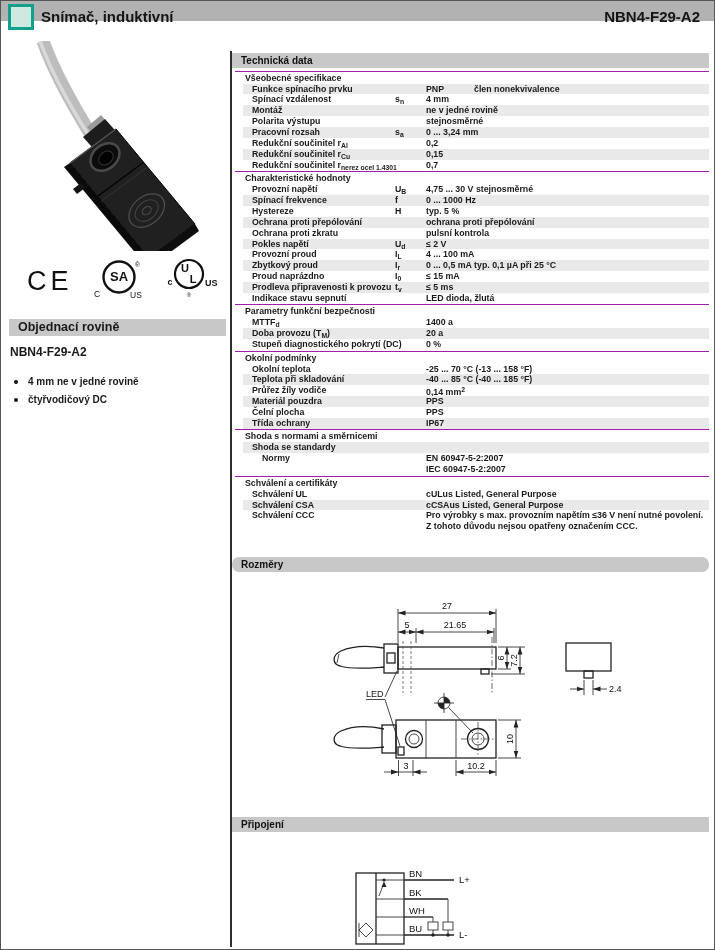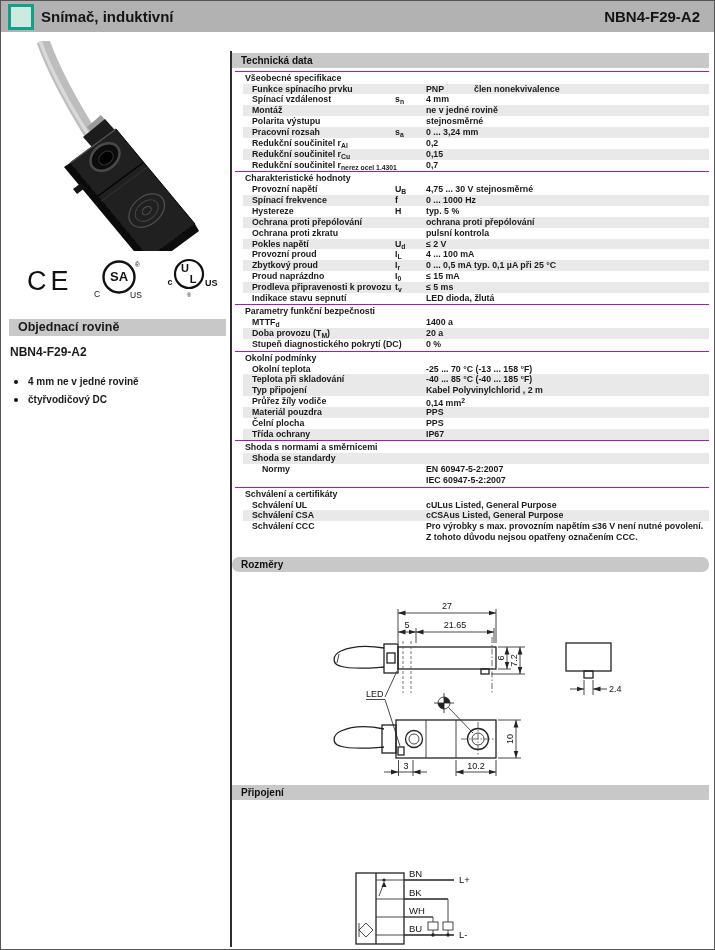--- a/index.html
+++ b/index.html
@@ -1,28 +1,28 @@
 <!DOCTYPE html>
 <html><head>
 <meta charset="utf-8">
 <style>
   html,body{margin:0;padding:0;background:#fff;}
   .page{position:relative;width:715px;height:950px;background:#fff;overflow:hidden;
         font-family:"Liberation Sans",sans-serif;color:#1a1a1a;border:1px solid #555;box-sizing:border-box;}
   
-  .topbar{position:absolute;left:0;top:0;width:715px;height:31px;background:#b2b2b2;}
+  .topbar{position:absolute;left:0;top:0;width:715px;height:20px;background:#b2b2b2;}
   .teal-box{position:absolute;left:7px;top:3px;width:20px;height:20px;border:3px solid #12a08c;background:#cde9e0;}
   .tb-title{position:absolute;left:40px;top:7px;font-size:15px;font-weight:bold;color:#141414;}
   .tb-product{position:absolute;right:16px;top:7px;font-size:15px;font-weight:bold;color:#141414;}
   
   .vrule{position:absolute;left:229px;top:50px;width:2px;height:896px;background:#2e2e2e;}
   
   .secbar{position:absolute;left:231px;width:477px;height:15px;background:#c8c8c8;
           font-size:10px;font-weight:bold;line-height:15px;padding-left:9px;box-sizing:border-box;color:#111;}
-  #bar-tech{top:52px;} #bar-dim{top:556px;border-radius:7px;} #bar-conn{top:784px;}
+  #bar-tech{top:52px;} #bar-dim{top:556px;border-radius:7px;} #bar-conn{top:816px;}
   
   .photo{position:absolute;left:8px;top:40px;}
   .logos{position:absolute;left:8px;top:252px;}
   .orderbar{position:absolute;left:8px;top:318px;width:217px;height:17px;background:#c8c8c8;
             font-size:12.5px;font-weight:bold;line-height:17px;padding-left:9px;box-sizing:border-box;}
   .order-prod{position:absolute;left:9px;top:344px;font-size:12px;font-weight:bold;}
   .bullets{position:absolute;left:9px;top:372px;width:210px;}
   .bullet{position:relative;padding-left:18px;font-size:10px;font-weight:bold;line-height:18px;}
   .bullet .dot{position:absolute;left:4px;top:7px;width:4px;height:4px;border-radius:50%;background:#111;}
   
@@ -259,26 +259,20 @@
       <div class="trow">
         <span class="c-lab">Okolní teplota</span>
         <span class="c-val">
           <div>-25 ... 70 °C (-13 ... 158 °F)</div>
         </span>
       </div>
       <div class="trow stripe">
         <span class="c-lab">Teplota při skladování</span>
         <span class="c-val">
           <div>-40 ... 85 °C (-40 ... 185 °F)</div>
-        </span>
-      </div>
-      <div class="trow stripe">
-        <span class="c-lab">Typ připojení</span>
-        <span class="c-val">
-          <div>Kabel Polyvinylchlorid , 2 m</div>
         </span>
       </div>
       <div class="trow">
         <span class="c-lab">Průřez žíly vodiče</span>
         <span class="c-val">
           <div>0,14 mm<sup>2</sup></div>
         </span>
       </div>
       <div class="trow stripe">
         <span class="c-lab">Materiál pouzdra</span>

